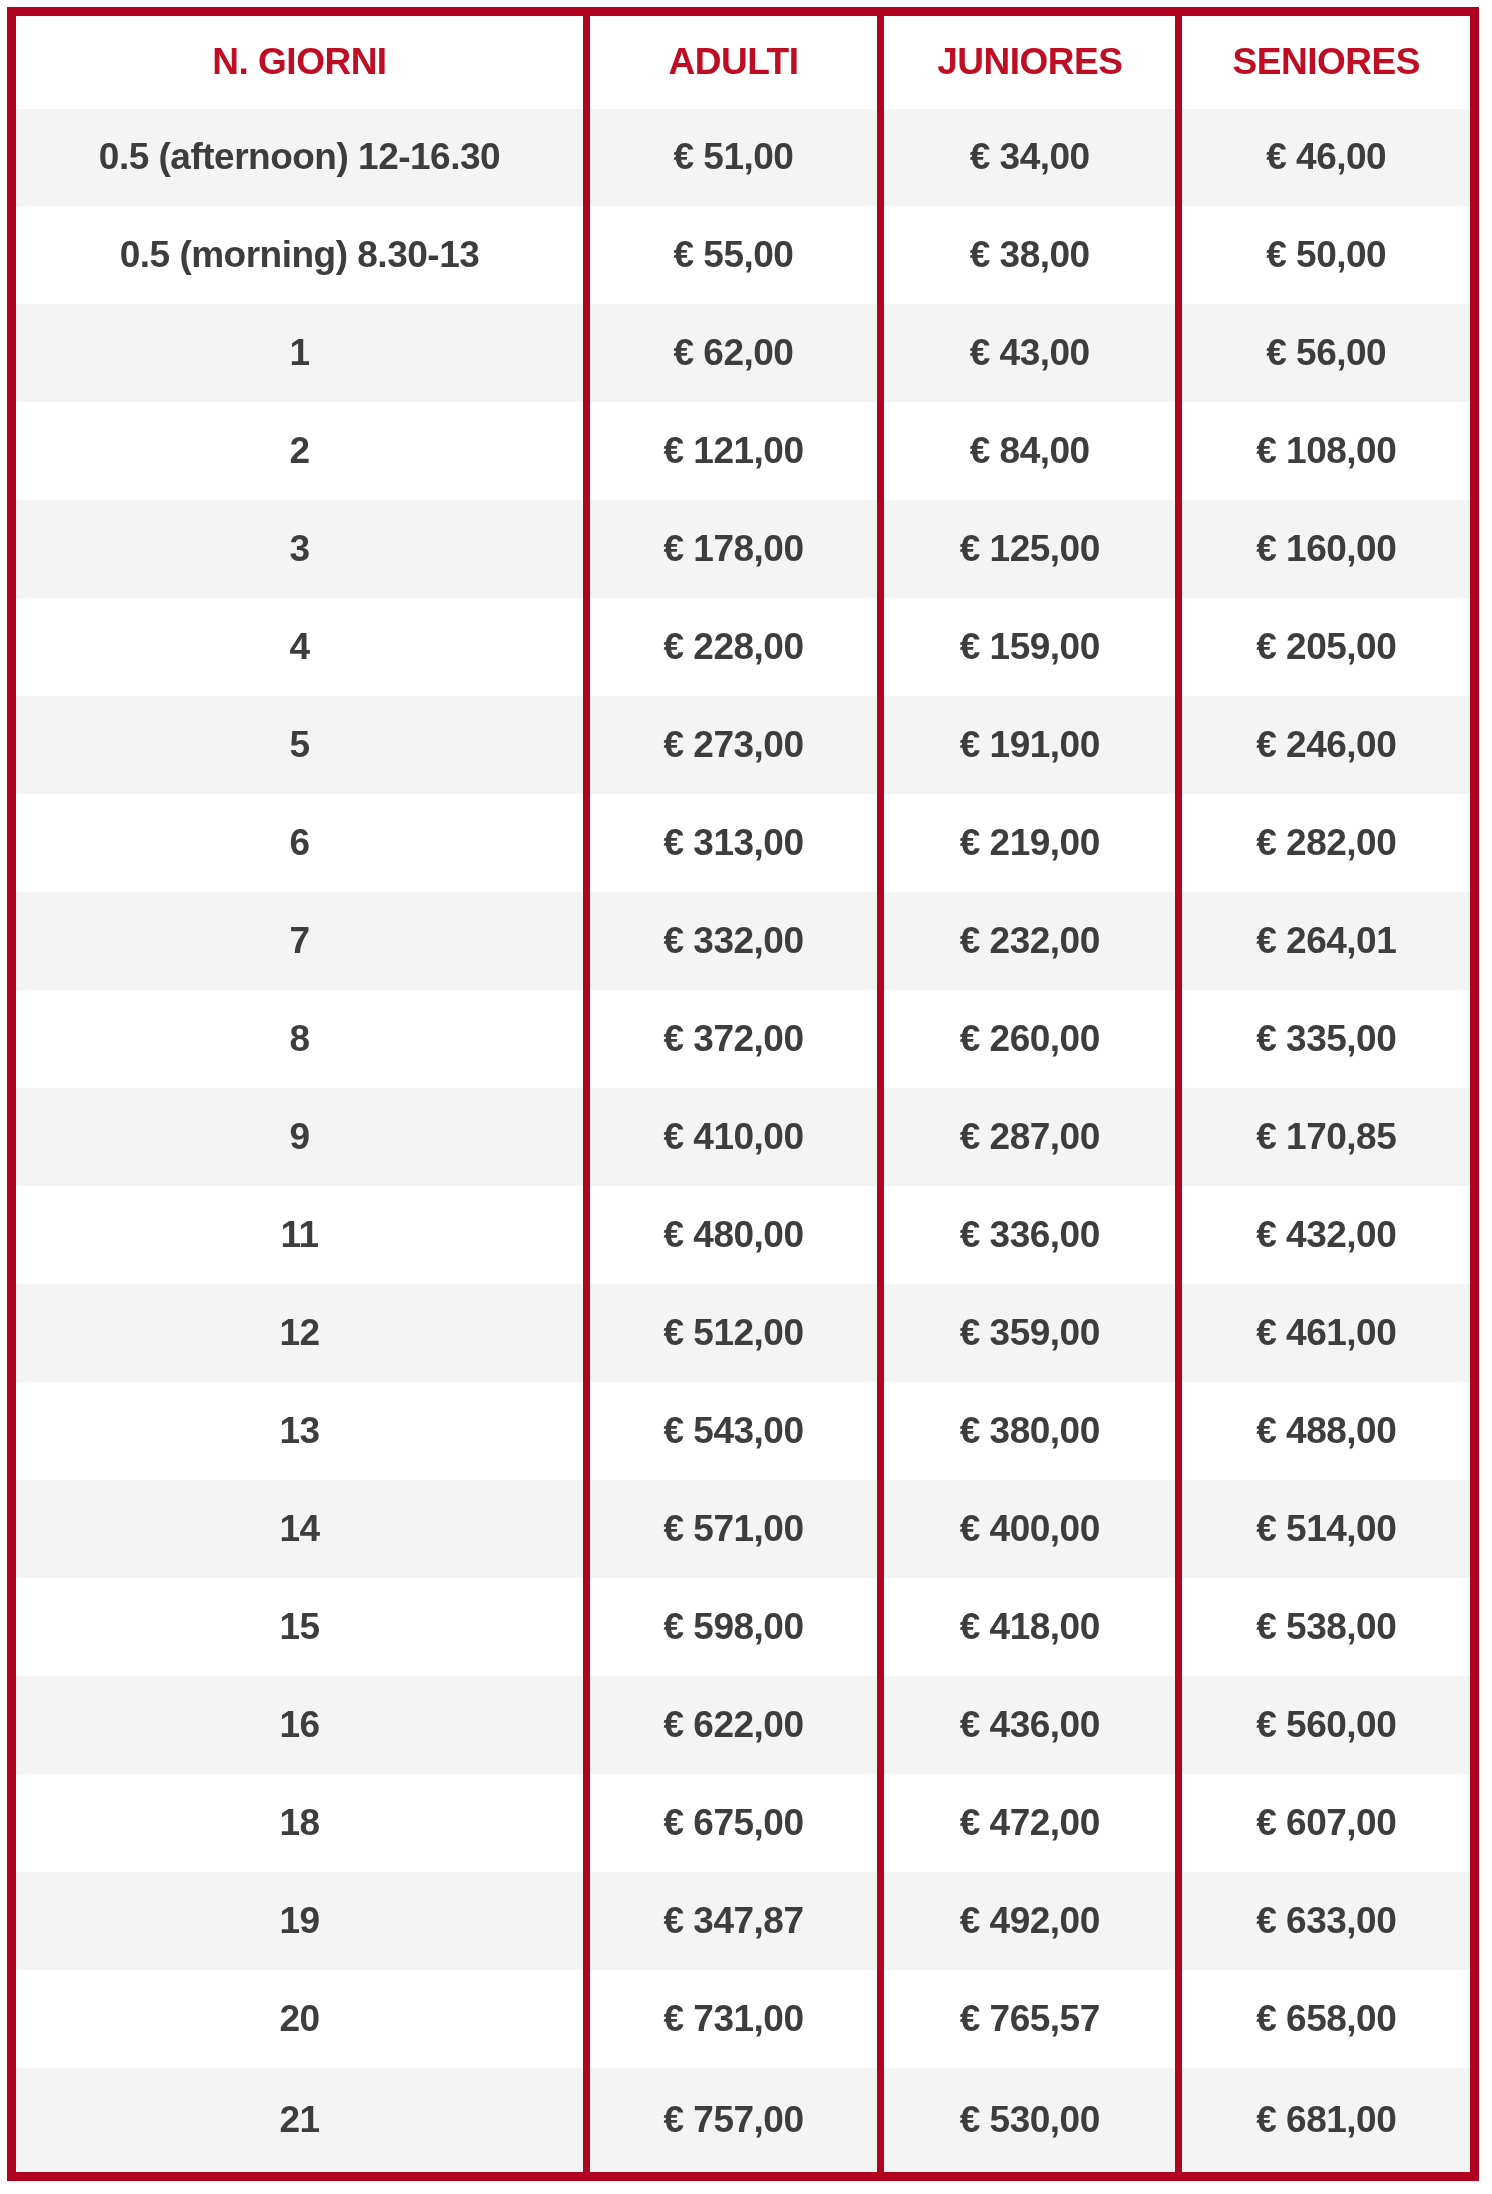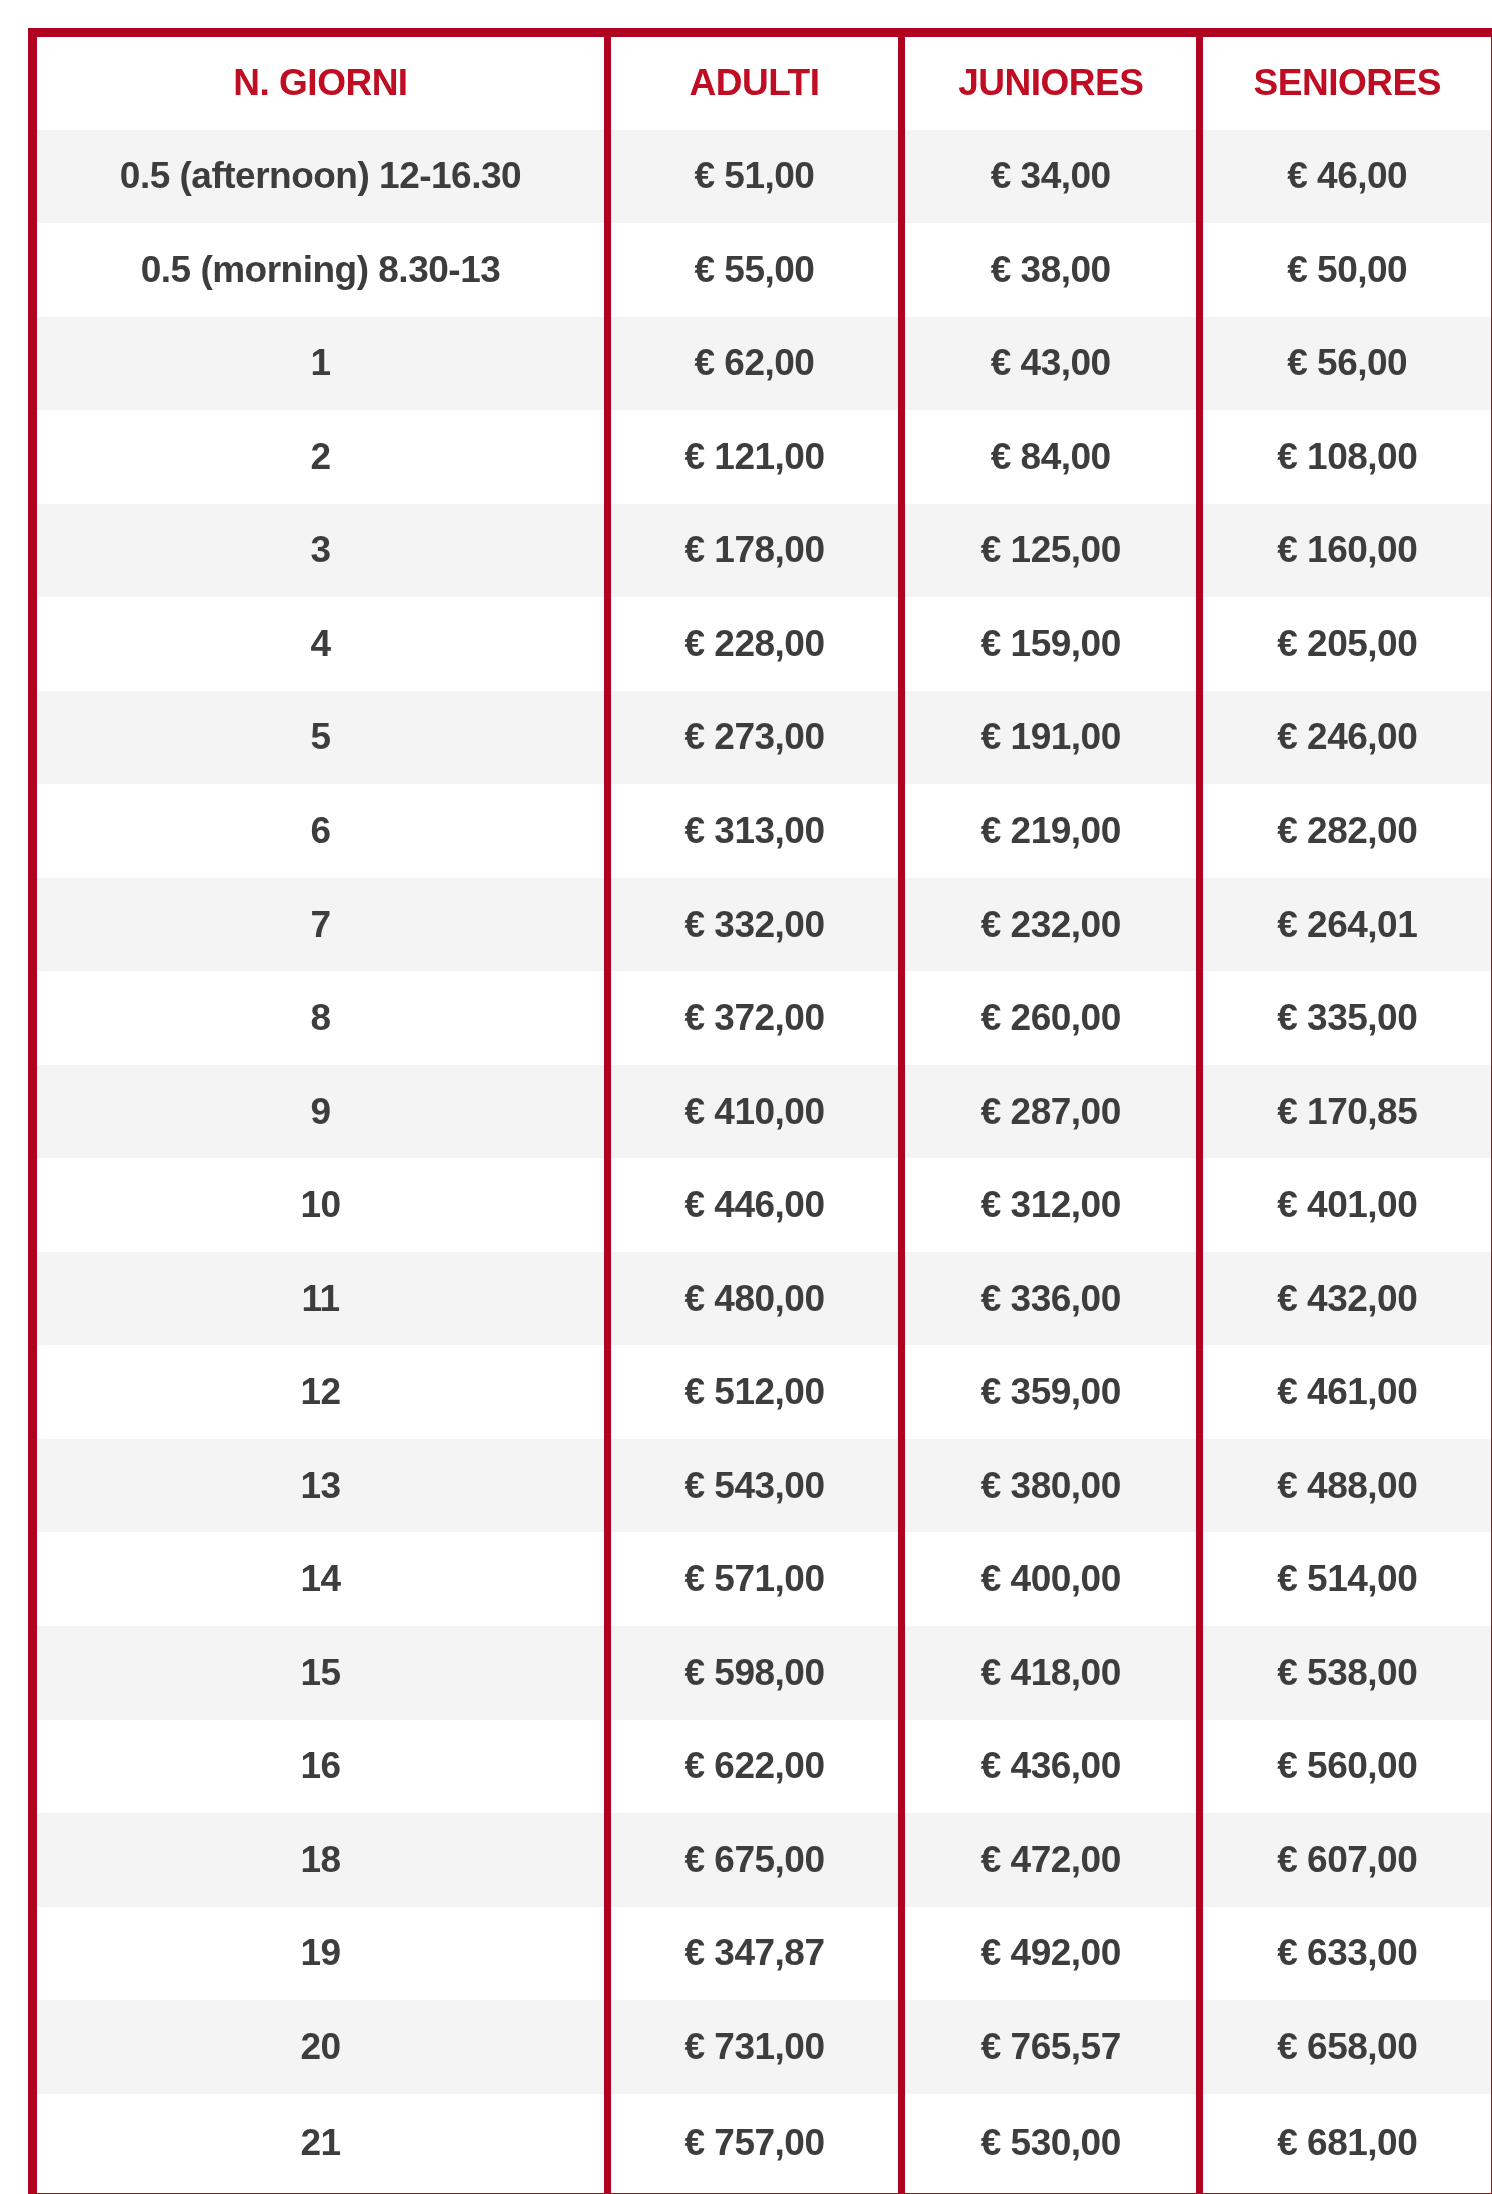--- a/index.html
+++ b/index.html
@@ -10,21 +10,21 @@
   body {
     width: 1492px;
     height: 2194px;
     font-family: "Liberation Sans", sans-serif;
     -webkit-font-smoothing: antialiased;
   }
   .table-wrap {
     box-sizing: border-box;
     width: 1200px;
     height: 2194px;
-    padding: 28px;
+    padding: 7px;
   }
   table.price-table {
     width: 1472px;
     height: 2174px;
     border-collapse: collapse;
     table-layout: fixed;
     border: 9px solid #b00320;
   }
   col.col-giorni   { width: 39.3%; }
   col.col-adulti   { width: 20.1%; }
@@ -138,26 +138,20 @@
           <td>€ 260,00</td>
           <td>€ 335,00</td>
         </tr>
         <tr>
           <td>9</td>
           <td>€ 410,00</td>
           <td>€ 287,00</td>
           <td>€ 170,85</td>
         </tr>
         <tr>
-          <td>10</td>
-          <td>€ 446,00</td>
-          <td>€ 312,00</td>
-          <td>€ 401,00</td>
-        </tr>
-        <tr>
           <td>11</td>
           <td>€ 480,00</td>
           <td>€ 336,00</td>
           <td>€ 432,00</td>
         </tr>
         <tr>
           <td>12</td>
           <td>€ 512,00</td>
           <td>€ 359,00</td>
           <td>€ 461,00</td>

